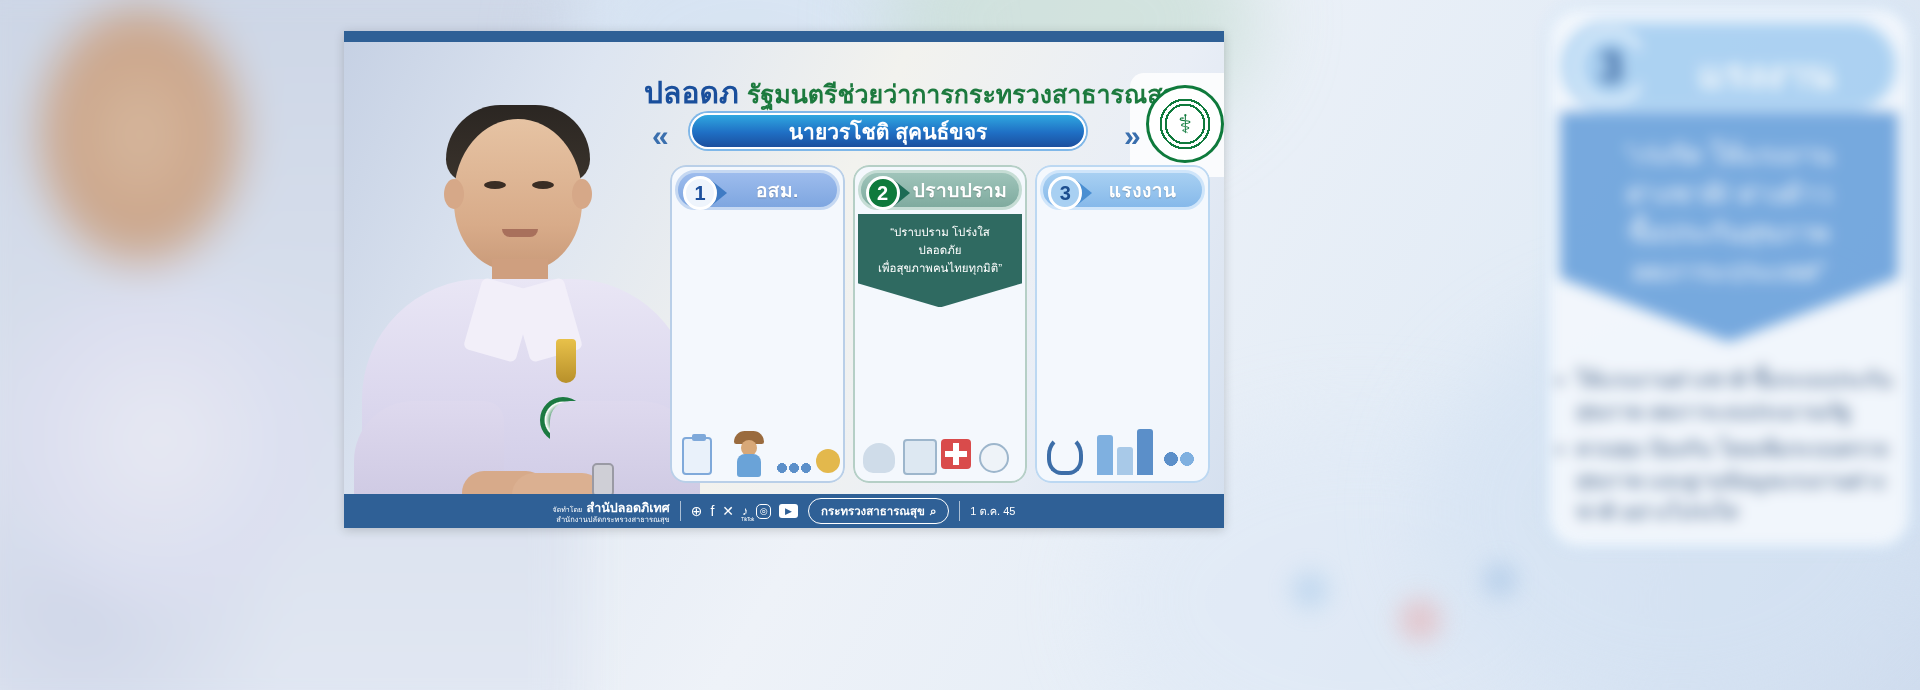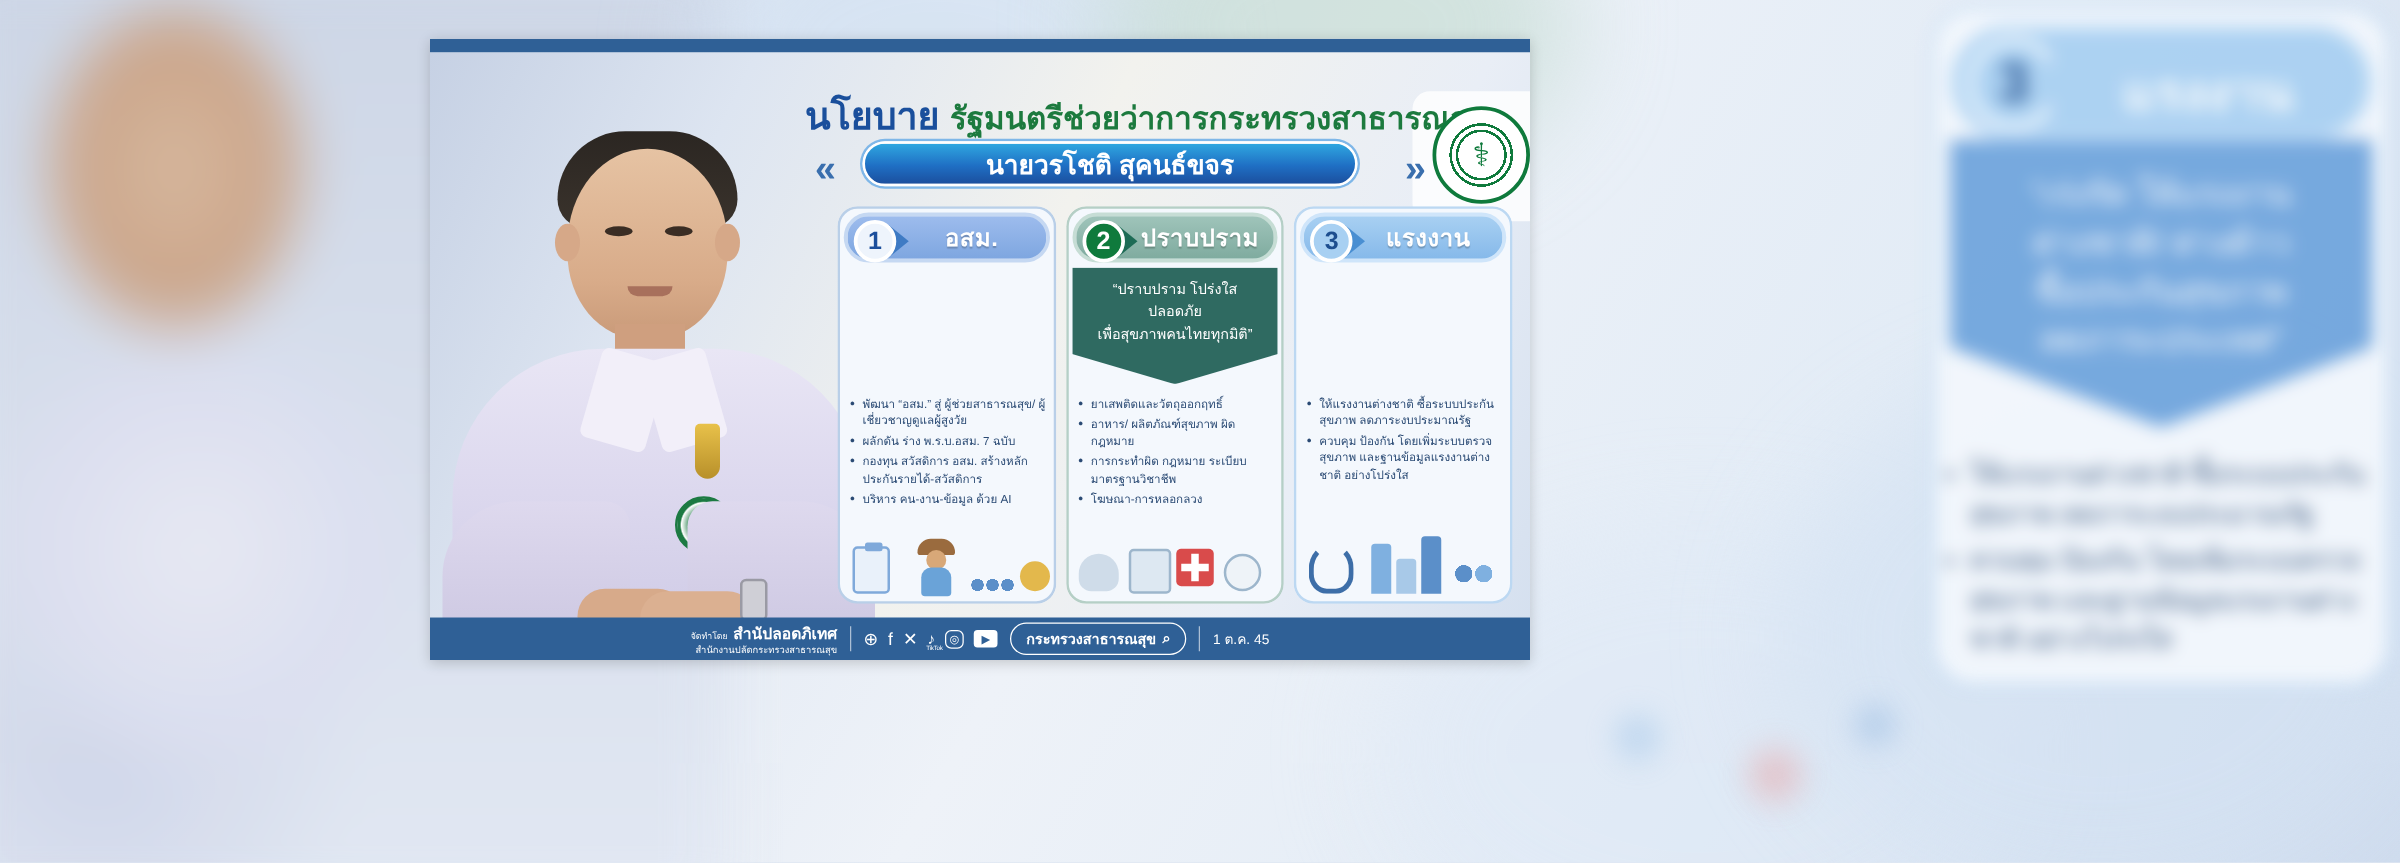--- a/index.html
+++ b/index.html
@@ -350,44 +350,38 @@
       <div class="fg-arm-l"></div>
       <div class="fg-arm-r"></div>
       <div class="fg-hand-l"></div>
       <div class="fg-hand-r"></div>
       <div class="fg-watch"></div>
     </div>
 
     <div class="hdr">
       <div class="seal-panel"></div>
       <div class="hdr-title">
-        <span class="t-blue">นโยบาย</span>
+        <span class="t-blue">ปลอดภ</span>
         <span class="t-green">รัฐมนตรีช่วยว่าการกระทรวงสาธารณสุข</span>
       </div>
       <div class="chev chev-l">«</div>
       <div class="hdr-namebar">นายวรโชติ สุคนธ์ขจร</div>
       <div class="chev chev-r">»</div>
       <div class="moph-seal">⚕</div>
     </div>
 
     <div class="cards">
 
       <div class="card c1">
         <div class="card-shell"></div>
         <div class="card-head">
           <div class="card-num">1</div>
           <div class="card-arrow"></div>
           <div class="card-title">อสม.</div>
         </div>
-        <ul class="card-bullets">
-          <li>พัฒนา “อสม.” สู่ ผู้ช่วยสาธารณสุข/ ผู้เชี่ยวชาญดูแลผู้สูงวัย</li>
-          <li>ผลักดัน ร่าง พ.ร.บ.อสม. 7 ฉบับ</li>
-          <li>กองทุน สวัสดิการ อสม. สร้างหลักประกันรายได้-สวัสดิการ</li>
-          <li>บริหาร คน-งาน-ข้อมูล ด้วย AI</li>
-        </ul>
         <div class="card-art">
           <div class="art-ico a-clip"></div>
           <div class="art-ico a-person">
             <div class="a-hat"></div>
               <div class="a-face"></div>
               <div class="a-body"></div>
           </div>
           <div class="art-ico a-dots"></div>
           <div class="art-ico a-coin"></div>
         </div>
@@ -396,45 +390,35 @@
       <div class="card c2">
         <div class="card-shell"></div>
         <div class="card-head">
           <div class="card-num">2</div>
           <div class="card-arrow"></div>
           <div class="card-title">ปราบปราม</div>
         </div>
         <div class="card-quote" style="white-space:pre-line">“ปราบปราม โปร่งใส
 ปลอดภัย
 เพื่อสุขภาพคนไทยทุกมิติ”</div>
-        <ul class="card-bullets">
-          <li>ยาเสพติดและวัตถุออกฤทธิ์</li>
-          <li>อาหาร/ ผลิตภัณฑ์สุขภาพ ผิดกฎหมาย</li>
-          <li>การกระทำผิด กฎหมาย ระเบียบ มาตรฐานวิชาชีพ</li>
-          <li>โฆษณา-การหลอกลวง</li>
-        </ul>
         <div class="card-art">
           <div class="art-ico b-brain"></div>
           <div class="art-ico b-box"></div>
           <div class="art-ico b-cross"></div>
           <div class="art-ico b-plate"></div>
         </div>
       </div>
 
       <div class="card c3">
         <div class="card-shell"></div>
         <div class="card-head">
           <div class="card-num">3</div>
           <div class="card-arrow"></div>
           <div class="card-title">แรงงาน</div>
         </div>
-        <ul class="card-bullets">
-          <li>ให้แรงงานต่างชาติ ซื้อระบบประกันสุขภาพ ลดภาระงบประมาณรัฐ</li>
-          <li>ควบคุม ป้องกัน โดยเพิ่มระบบตรวจสุขภาพ และฐานข้อมูลแรงงานต่างชาติ อย่างโปร่งใส</li>
-        </ul>
         <div class="card-art">
           <div class="art-ico c-steth"></div>
           <div class="art-ico c-bld1"></div>
           <div class="art-ico c-bld2"></div>
           <div class="art-ico c-bld3"></div>
           <div class="art-ico c-people"></div>
         </div>
       </div>
     </div>
 

